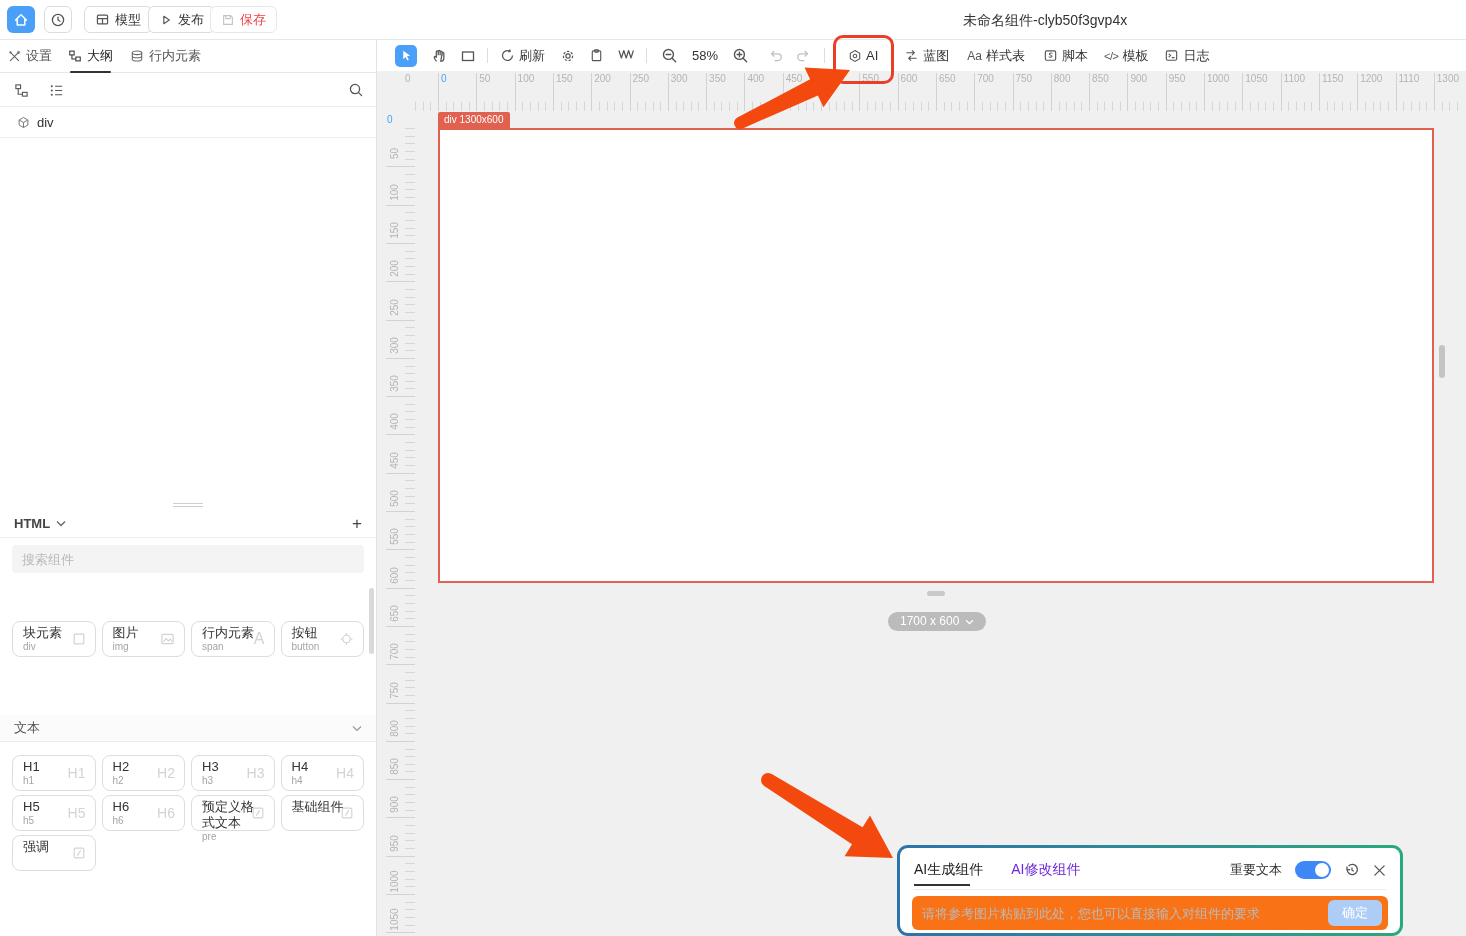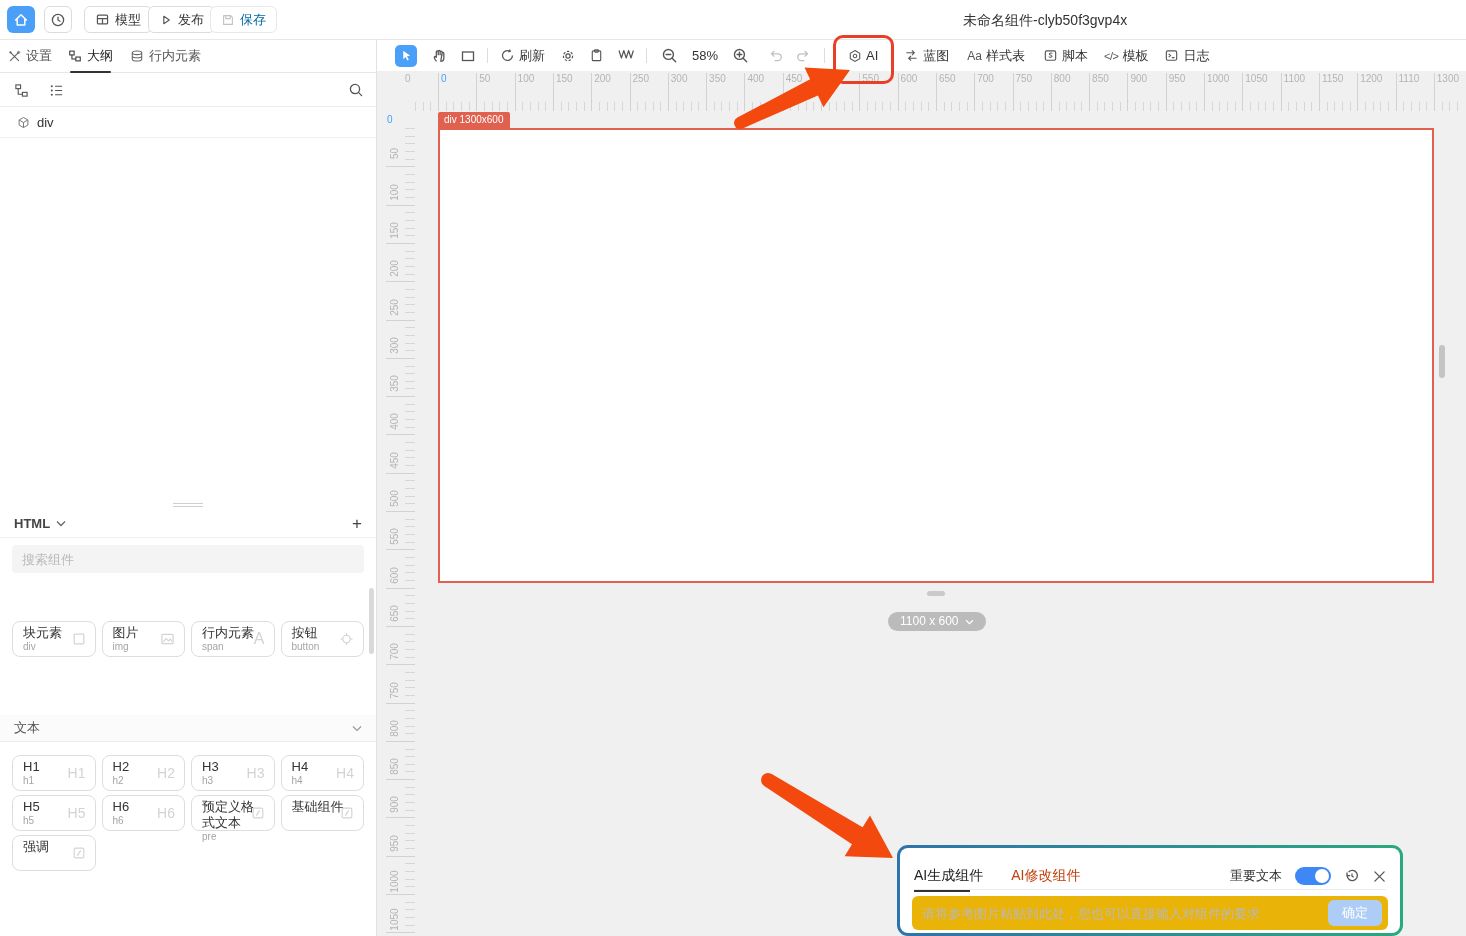--- a/index.html
+++ b/index.html
@@ -9,21 +9,21 @@
   #stage { position:relative; width:1466px; height:936px; overflow:hidden; }
 
   
   #topbar { position:absolute; left:0; top:0; width:1466px; height:40px; background:#fff;
     border-bottom:1px solid #e7e7e7; z-index:20; }
   .tb-btn { position:absolute; top:6px; height:27px; border:1px solid #dcdcdc; border-radius:6px;
     background:#fff; display:flex; align-items:center; gap:5px; padding:0 10px; font-size:13px; color:#333; }
   .tb-btn.icon-only { width:28px; padding:0; justify-content:center; }
   #home-btn { position:absolute; left:7px; top:6px; width:28px; height:27px; border-radius:6px;
     background:#4aa0f8; display:flex; align-items:center; justify-content:center; }
-  .tb-btn.disabled { color:#0369a1; border-color:#e8e8e8; }
+  .tb-btn.disabled { color:#ef4444; border-color:#e8e8e8; }
   #doc-title { position:absolute; left:963px; top:12px; font-size:14px; color:#333; }
 
   
   #sidebar { position:absolute; left:0; top:40px; width:377px; height:896px; background:#fff;
     border-right:1px solid #e2e2e2; z-index:10; }
   #side-tabs { position:absolute; left:0; top:0; width:100%; height:33px; border-bottom:1px solid #e7e7e7; }
   .side-tab { position:absolute; top:0; height:32px; display:flex; align-items:center; gap:5px;
     font-size:13px; color:#555; }
   .side-tab.active { color:#222; }
   .side-tab.active::after { content:""; position:absolute; left:2px; right:2px; bottom:-1px;
@@ -87,30 +87,30 @@
   #size-badge { position:absolute; left:511px; top:572px; height:19px; border-radius:10px;
     background:rgba(170,170,170,.75); color:#fff; font-size:12px; line-height:19px; padding:0 12px;
     display:flex; align-items:center; gap:6px; }
   #cv-scrollbar { position:absolute; left:1062px; top:305px; width:6px; height:33px; border-radius:3px; background:#c4c4c4; }
 
   
   #ai-dialog { position:absolute; left:897px; top:845px; width:506px; height:91px; border-radius:11px;
     background:linear-gradient(90deg,#2e73ac,#2aa87e); padding:3px; z-index:40; }
   #ai-dialog .inner { width:100%; height:100%; background:#fff; border-radius:8px; position:relative;
     padding:10px 14px 0 14px; }
-  #ai-tabs { display:flex; align-items:center; height:24px;margin-top:6px; }
-  .ai-tab { font-size:14px; margin-right:28px; position:relative; color:#c2410c; }
+  #ai-tabs { display:flex; align-items:center; height:24px; }
+  .ai-tab { font-size:14px; margin-right:28px; position:relative; color:#6d28d9; }
   .ai-tab.active { color:#222; }
   .ai-tab.active::after { content:""; position:absolute; left:0; bottom:-7px; width:56px; height:2px; background:#333; }
   #ai-head-right { margin-left:auto; display:flex; align-items:center; gap:13px; }
   #lib-label { font-size:13px; color:#333; }
   #lib-toggle { width:36px; height:18px; border-radius:9px; background:#3d87f6; position:relative; }
   #lib-toggle .knob { position:absolute; right:2px; top:2px; width:14px; height:14px; border-radius:50%; background:#fff; }
   #ai-divider { position:absolute; left:14px; right:14px; top:41px; height:1px; background:#ececec; }
-  #ai-input-row { position:absolute; left:12px; right:12px; top:48px; height:34px; background:#eab308;
+  #ai-input-row { position:absolute; left:12px; right:12px; top:48px; height:34px; background:#f97316;
     border-radius:6px; display:flex; align-items:center; padding:0 6px 0 10px;justify-content:flex-end; }
   #ai-input { flex:1; border:none; background:transparent; font-size:13px; color:#333; outline:none; }
   #ai-input::placeholder { color:#b9b9b9; }
   #ai-confirm { width:54px; height:26px; border:none; border-radius:6px; background:#aecdf6; color:#fff;
     font-size:13px; flex:none; }
 
   
   #annotations { position:absolute; left:0; top:0; width:1466px; height:936px; z-index:50; pointer-events:none; }
 
   svg.ic { display:block; }
@@ -727,21 +727,21 @@
         <div class="vtick" style="top: 811.6px;"></div>
         <div class="vtick major" style="top: 819.3px;"></div>
         <span class="vlabel" style="top: 801.3px;">1050</span>
         <span class="vzero">0</span>
       </div>
 
     <div id="artboard-tag">div 1300x600</div>
     <div id="artboard"></div>
     <div id="resize-pill"></div>
     <div id="size-badge">
-      <span>1100 x 600</span>
+      <span>1700 x 600</span>
       <svg class="ic" width="9" height="6" viewBox="0 0 10 7">
           <path d="M1 1.5 L5 5.5 L9 1.5" fill="none" stroke="#fff" stroke-width="1.4"></path>
         </svg>
     </div>
     <div id="cv-scrollbar"></div>
   </div>
 
   <div id="ai-dialog">
     <div class="inner">
       <div id="ai-tabs">

